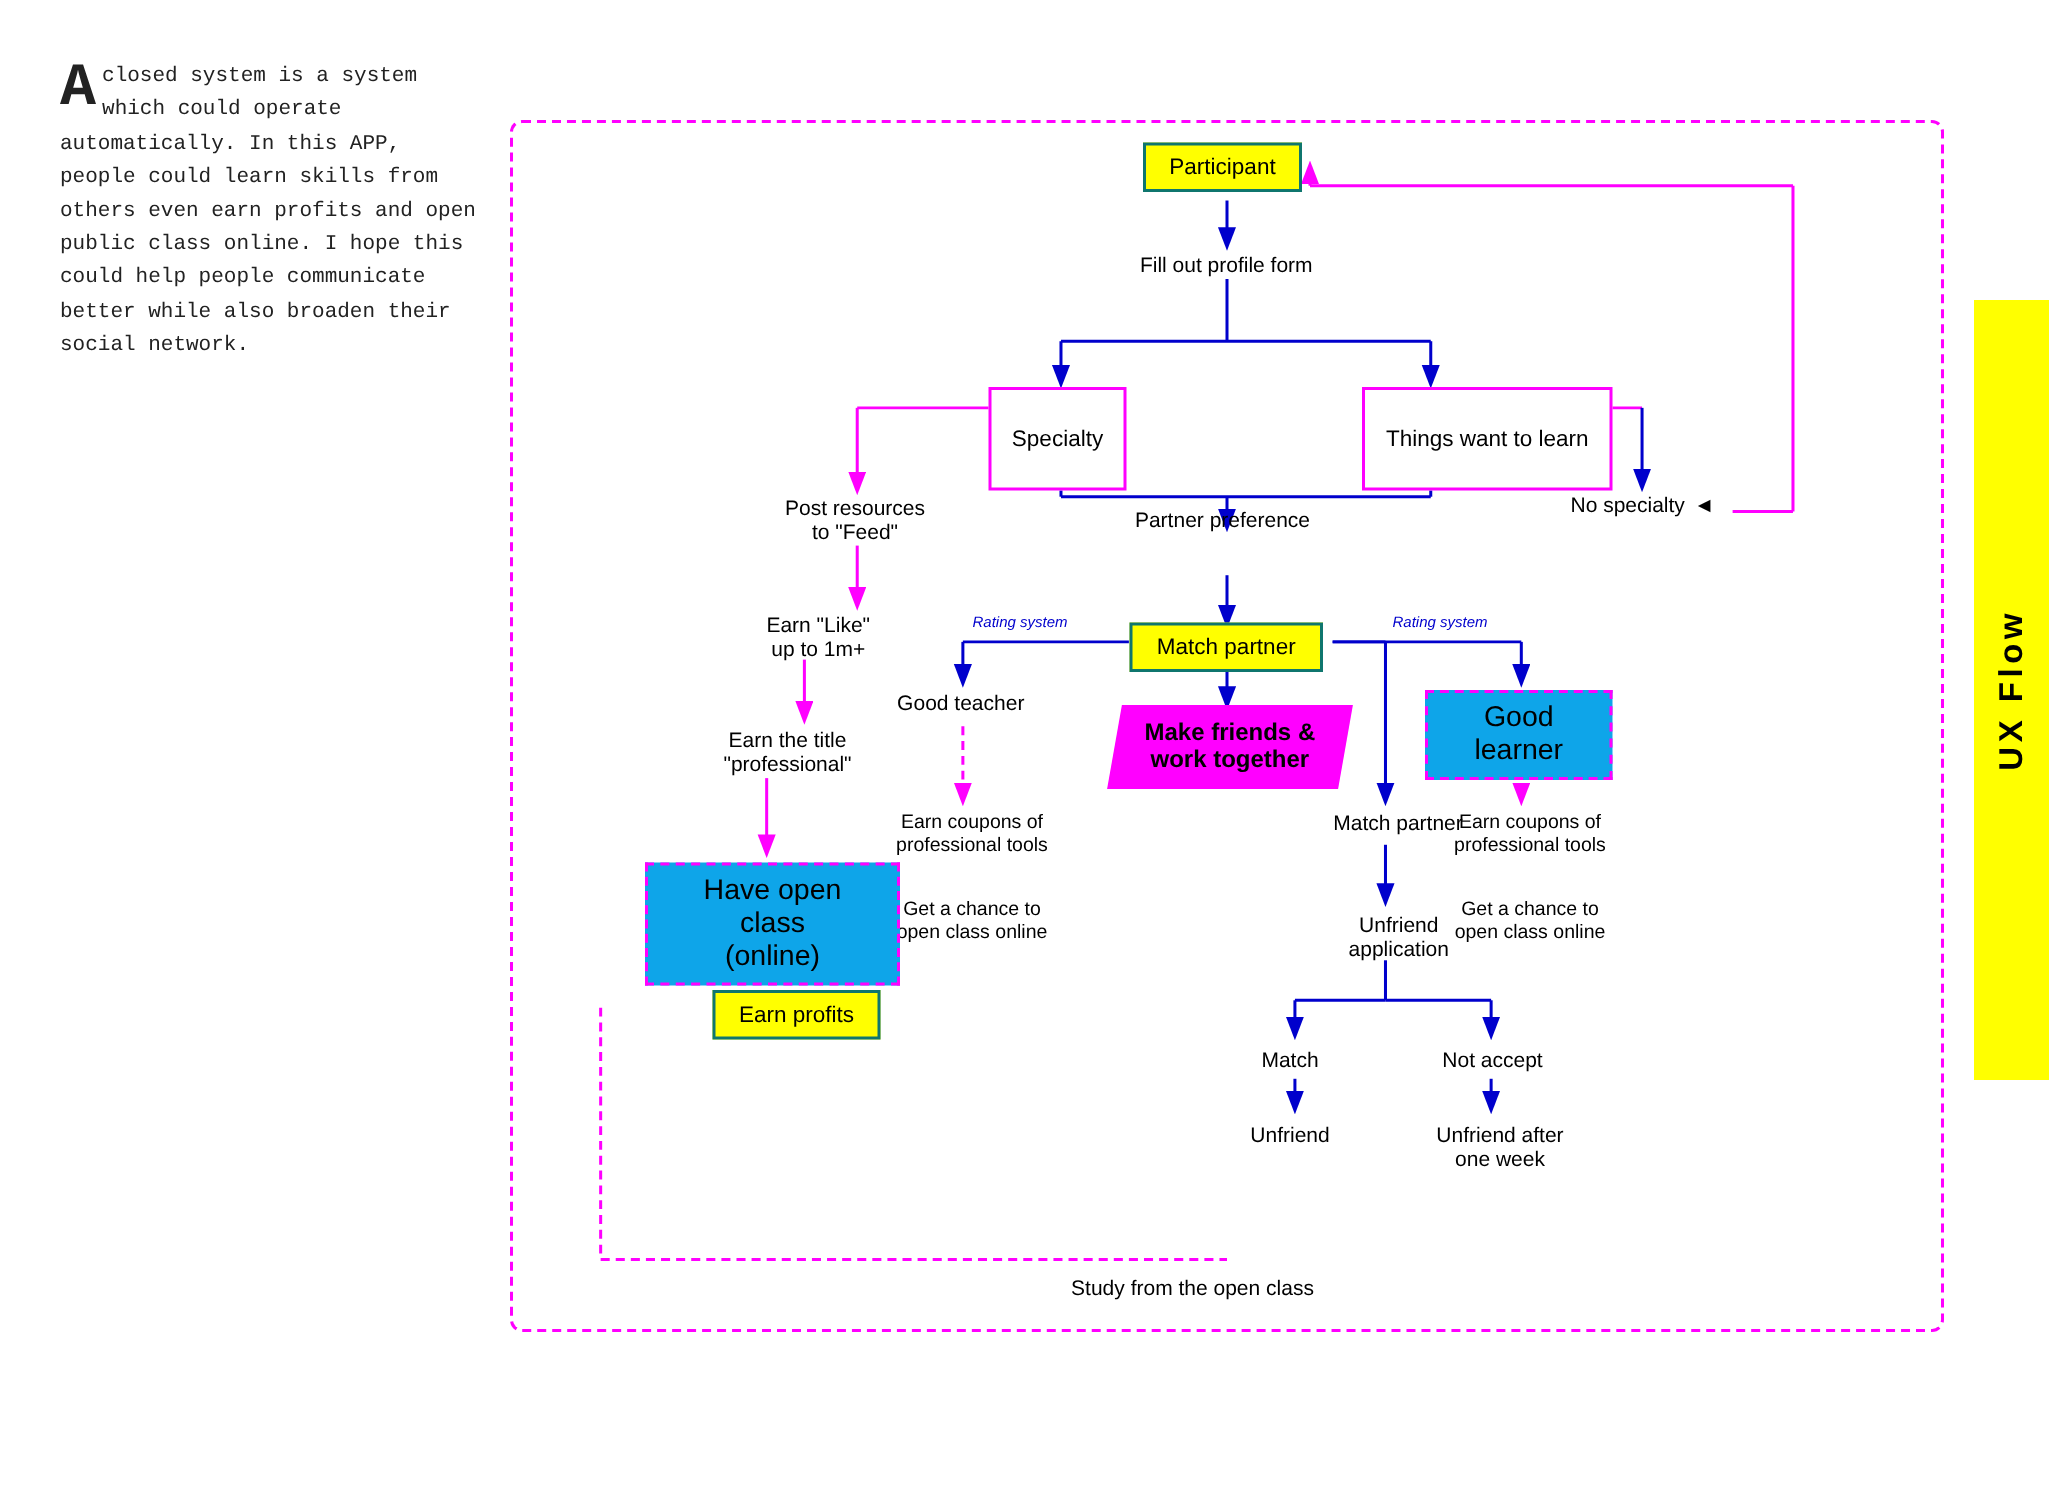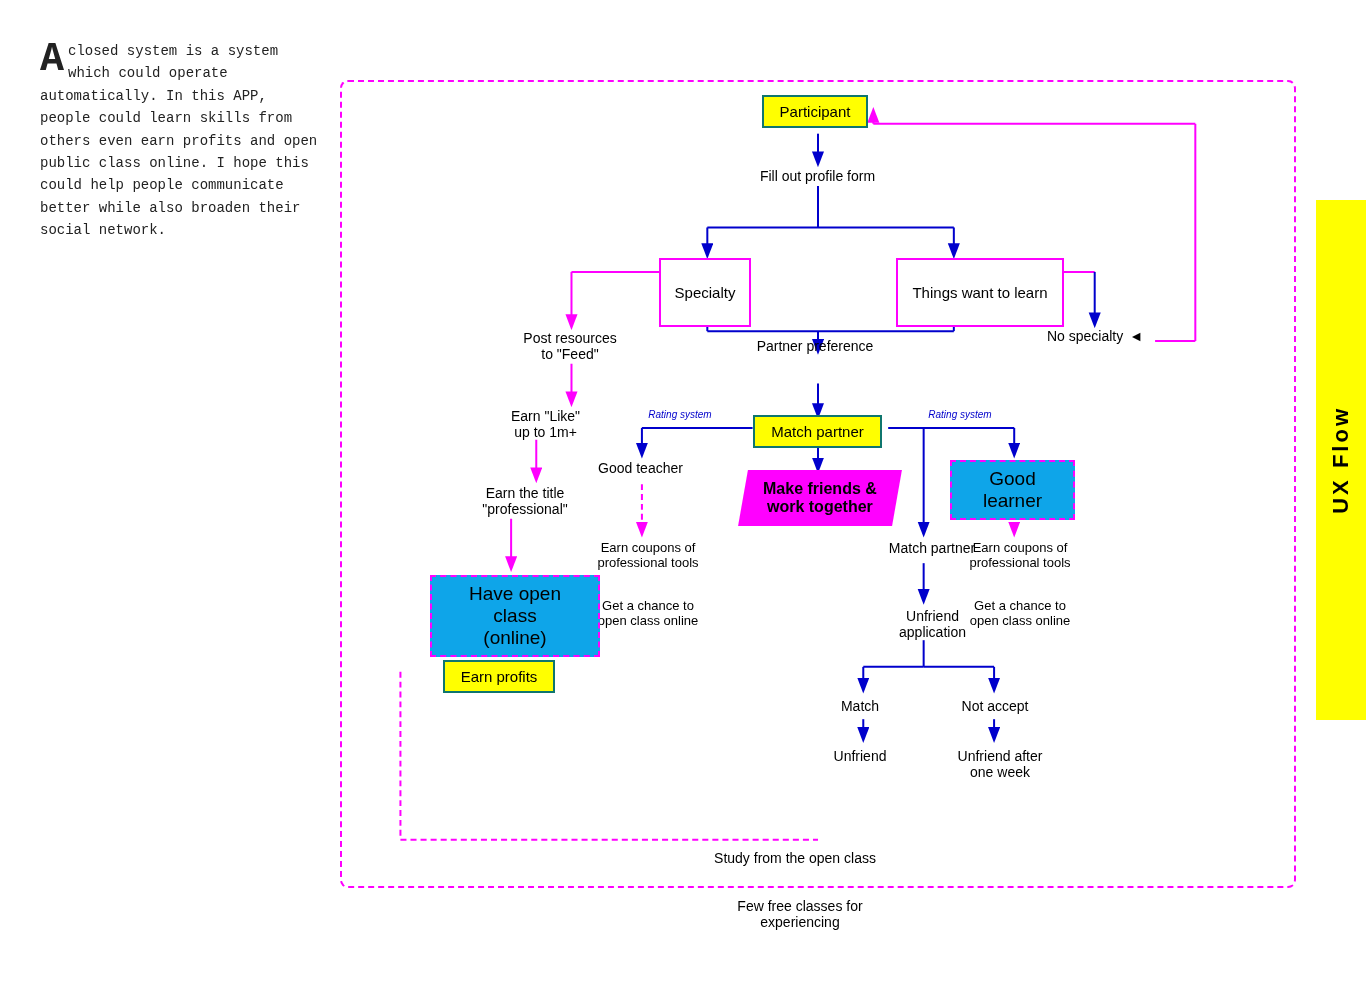--- a/index.html
+++ b/index.html
@@ -252,21 +252,21 @@
     </div>
 
     <div class="node" style="top:138px; left:360px; width:255px;">
       <span>Fill out profile form</span>
     </div>
 
     <div class="node" style="top:228px; left:310px; width:130px;">
       <div class="node-plain-box">Specialty</div>
     </div>
 
-    <div class="node" style="top:228px; left:555px; width:190px;">
+    <div class="node" style="top:228px; left:555px; width:190px;text-align:right;">
       <div class="node-plain-box">Things want to learn</div>
     </div>
 
     <div class="node" style="top:308px; left:385px; width:200px;">
       <span>Partner preference</span>
     </div>
 
     <div class="node" style="top:375px; left:285px; width:130px;">
       <span class="rating-label">Rating system</span>
     </div>
@@ -324,21 +324,21 @@
     </div>
 
     <div class="node" style="top:455px; left:110px; width:170px;">
       <span>Earn the title<br>"professional"</span>
     </div>
 
     <div class="node" style="top:545px; left:100px; width:170px;">
       <div class="node-dashed-box">Have open class<br>(online)</div>
     </div>
 
-    <div class="node" style="top:630px; left:94px; width:150px;">
+    <div class="node" style="top:630px; left:126px; width:150px;">
       <div class="node-yellow-box">Earn profits</div>
     </div>
 
     <div class="node" style="top:510px; left:537px; width:130px;">
       <span>Match partner</span>
     </div>
 
     <div class="node" style="top:578px; left:530px; width:145px;">
       <span>Unfriend<br>application</span>
     </div>
@@ -356,19 +356,16 @@
     </div>
 
     <div class="node" style="top:718px; left:610px; width:120px;">
       <span>Unfriend after<br>one week</span>
     </div>
 
     <div class="node" style="top:820px; left:310px; width:310px; text-align:center;">
       <span>Study from the open class</span>
     </div>
 
-    <div class="node" style="top:868px; left:330px; width:280px; text-align:center;">
-      <span>Few free classes for<br>experiencing</span>
-    </div>
 
   </div>
 
 </div>
 
 </body></html>

